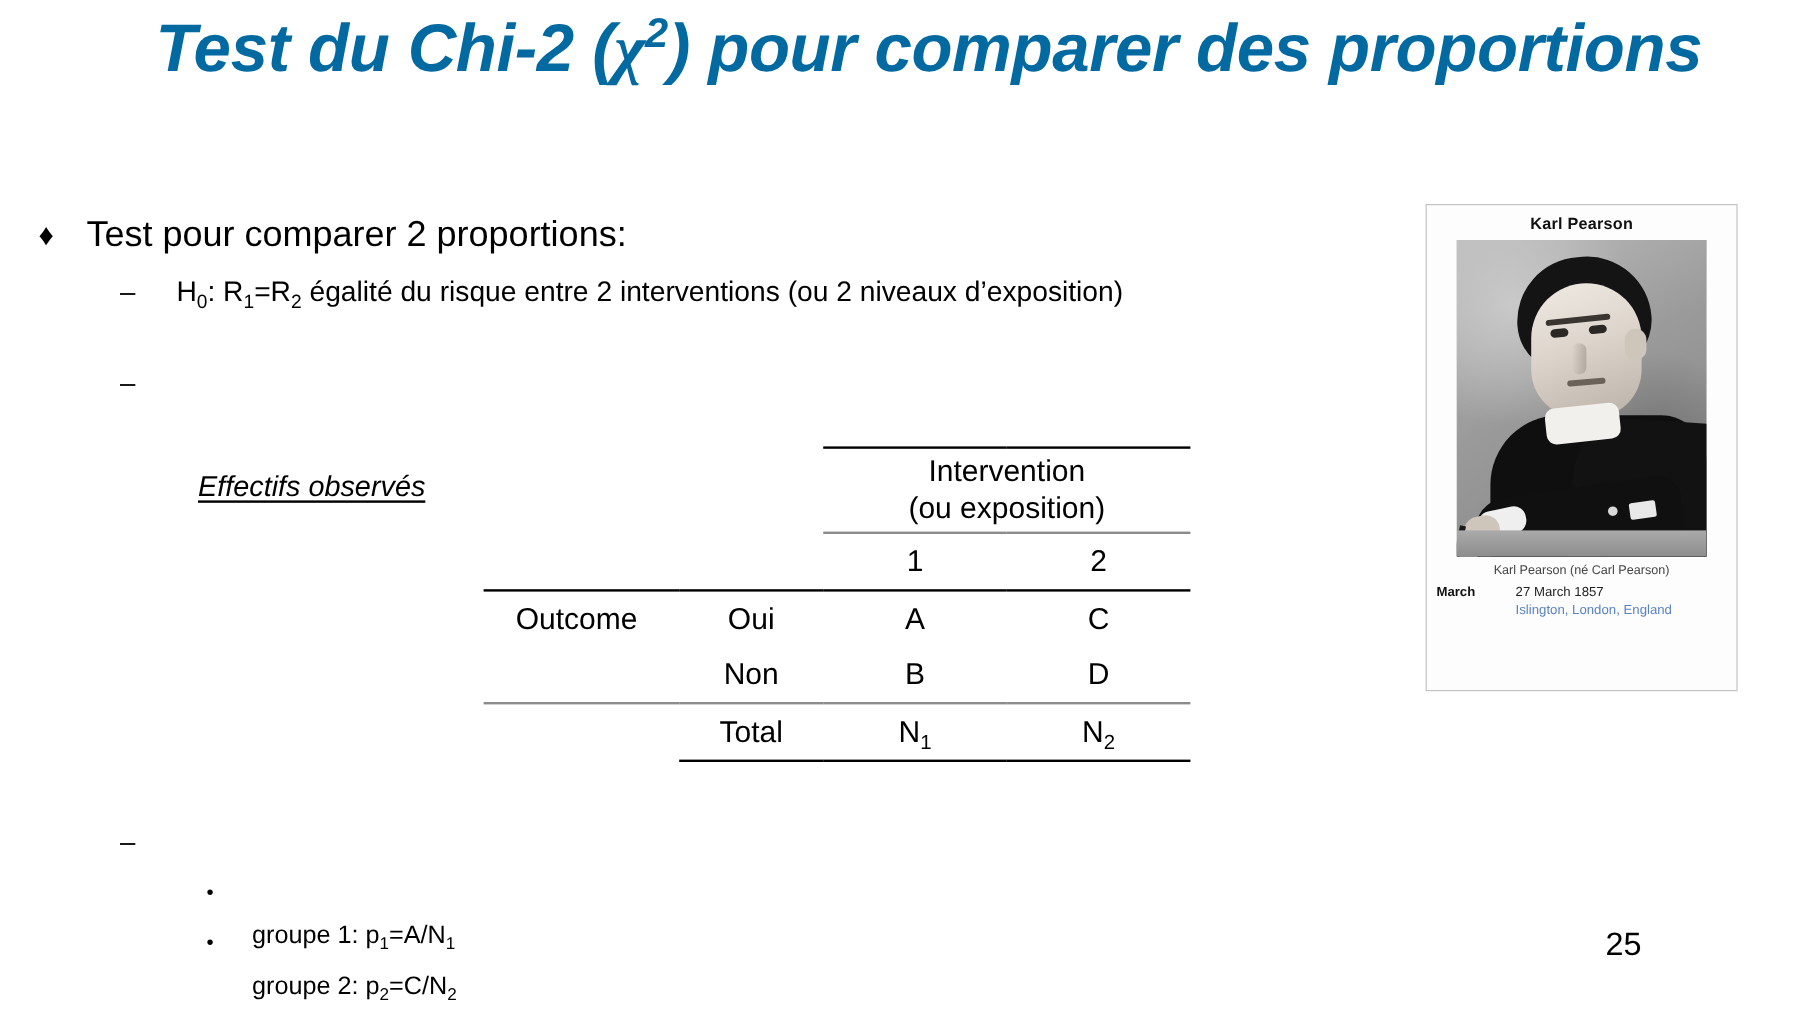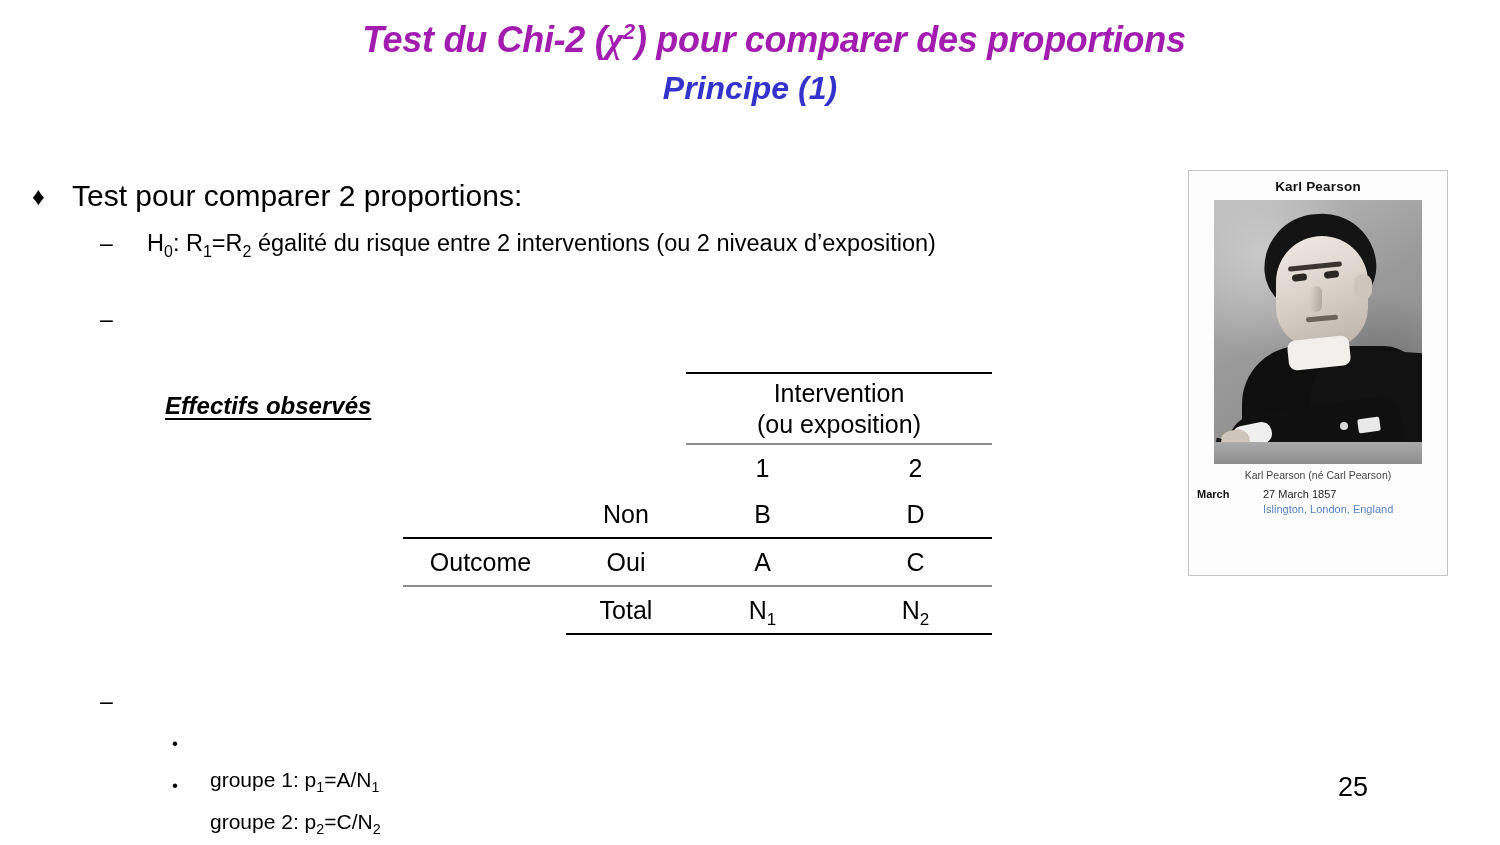--- a/index.html
+++ b/index.html
@@ -24,23 +24,23 @@
     position: absolute;
     left: 0;
     top: 14px;
     width: 1500px;
     text-align: center;
   }
   .title-main {
     font-family: "Liberation Sans", sans-serif;
     font-weight: bold;
     font-style: italic;
-    font-size: 36px;
+    font-size: 56px;
     line-height: 52px;
-    color: #a21caf;
+    color: #0369a1;
     letter-spacing: -0.3px;
     white-space: nowrap;
     padding-left: 48px;
   }
   .title-main .chi {
     font-family: "Liberation Serif", serif;
     font-style: italic;
     font-weight: bold;
   }
   .title-main sup {
@@ -122,21 +122,21 @@
     position: absolute;
     left: 165px;
     top: 360px;
     width: 860px;
   }
   .tbl-caption {
     position: absolute;
     left: 0px;
     top: 32px;
     font-size: 24px;
-    font-weight: bold;
+    font-weight: normal;
     font-style: italic;
     text-decoration: underline;
     text-underline-offset: 4px;
     font-family: "Liberation Sans", sans-serif;
     white-space: nowrap;
   }
   table.xtab {
     position: absolute;
     left: 238px;
     top: 0;
@@ -373,21 +373,20 @@
     font-family: "Liberation Sans", sans-serif;
   }
 </style>
 </head>
 <body>
 
 <div id="slide">
 
   <div class="title-block">
     <div class="title-main"><span>Test du Chi-2 (</span><span class="chi">χ</span><sup>2</sup><span>) pour comparer des proportions</span></div>
-    <div class="title-sub">Principe (1)</div>
   </div>
 
   <div class="bullet-l1" style="left:32px; top:178px; width:1100px;">
     <span class="marker-diamond">♦</span>
     <span class="l1-text">Test pour comparer 2 proportions:</span>
   </div>
 
   <div class="bullet-l2" style="left:100px; top:226px; width:900px;">
     <span class="marker-dash">–</span>
     <span class="l2-text"><span>H</span><sub>0</sub><span>: R</span><sub>1</sub><span>=R</span><sub>2</sub><span> égalité du risque entre 2 interventions (ou 2 niveaux d’exposition)</span></span>
@@ -413,31 +412,31 @@
         </tr>
 
         <tr>
           <td class="c-label empty"></td>
           <td class="c-sub empty"></td>
           <td class="c-val numhead">1</td>
           <td class="c-val numhead">2</td>
         </tr>
 
         <tr>
+          <td class="c-label rule-top-black">Outcome</td>
+          <td class="c-sub rule-top-black">Oui</td>
+          <td class="c-val rule-top-black">A</td>
+          <td class="c-val rule-top-black">C</td>
+        </tr>
+
+        <tr>
           <td class="c-label empty"></td>
           <td class="c-sub">Non</td>
           <td class="c-val">B</td>
           <td class="c-val">D</td>
-        </tr>
-
-        <tr>
-          <td class="c-label rule-top-black">Outcome</td>
-          <td class="c-sub rule-top-black">Oui</td>
-          <td class="c-val rule-top-black">A</td>
-          <td class="c-val rule-top-black">C</td>
         </tr>
 
         <tr>
           <td class="c-label rule-top-gray"></td>
           <td class="c-sub rule-top-gray rule-bot-black">Total</td>
           <td class="c-val rule-top-gray rule-bot-black"><span>N</span><sub>1</sub></td>
           <td class="c-val rule-top-gray rule-bot-black"><span>N</span><sub>2</sub></td>
         </tr>
       </tbody>
     </table>

